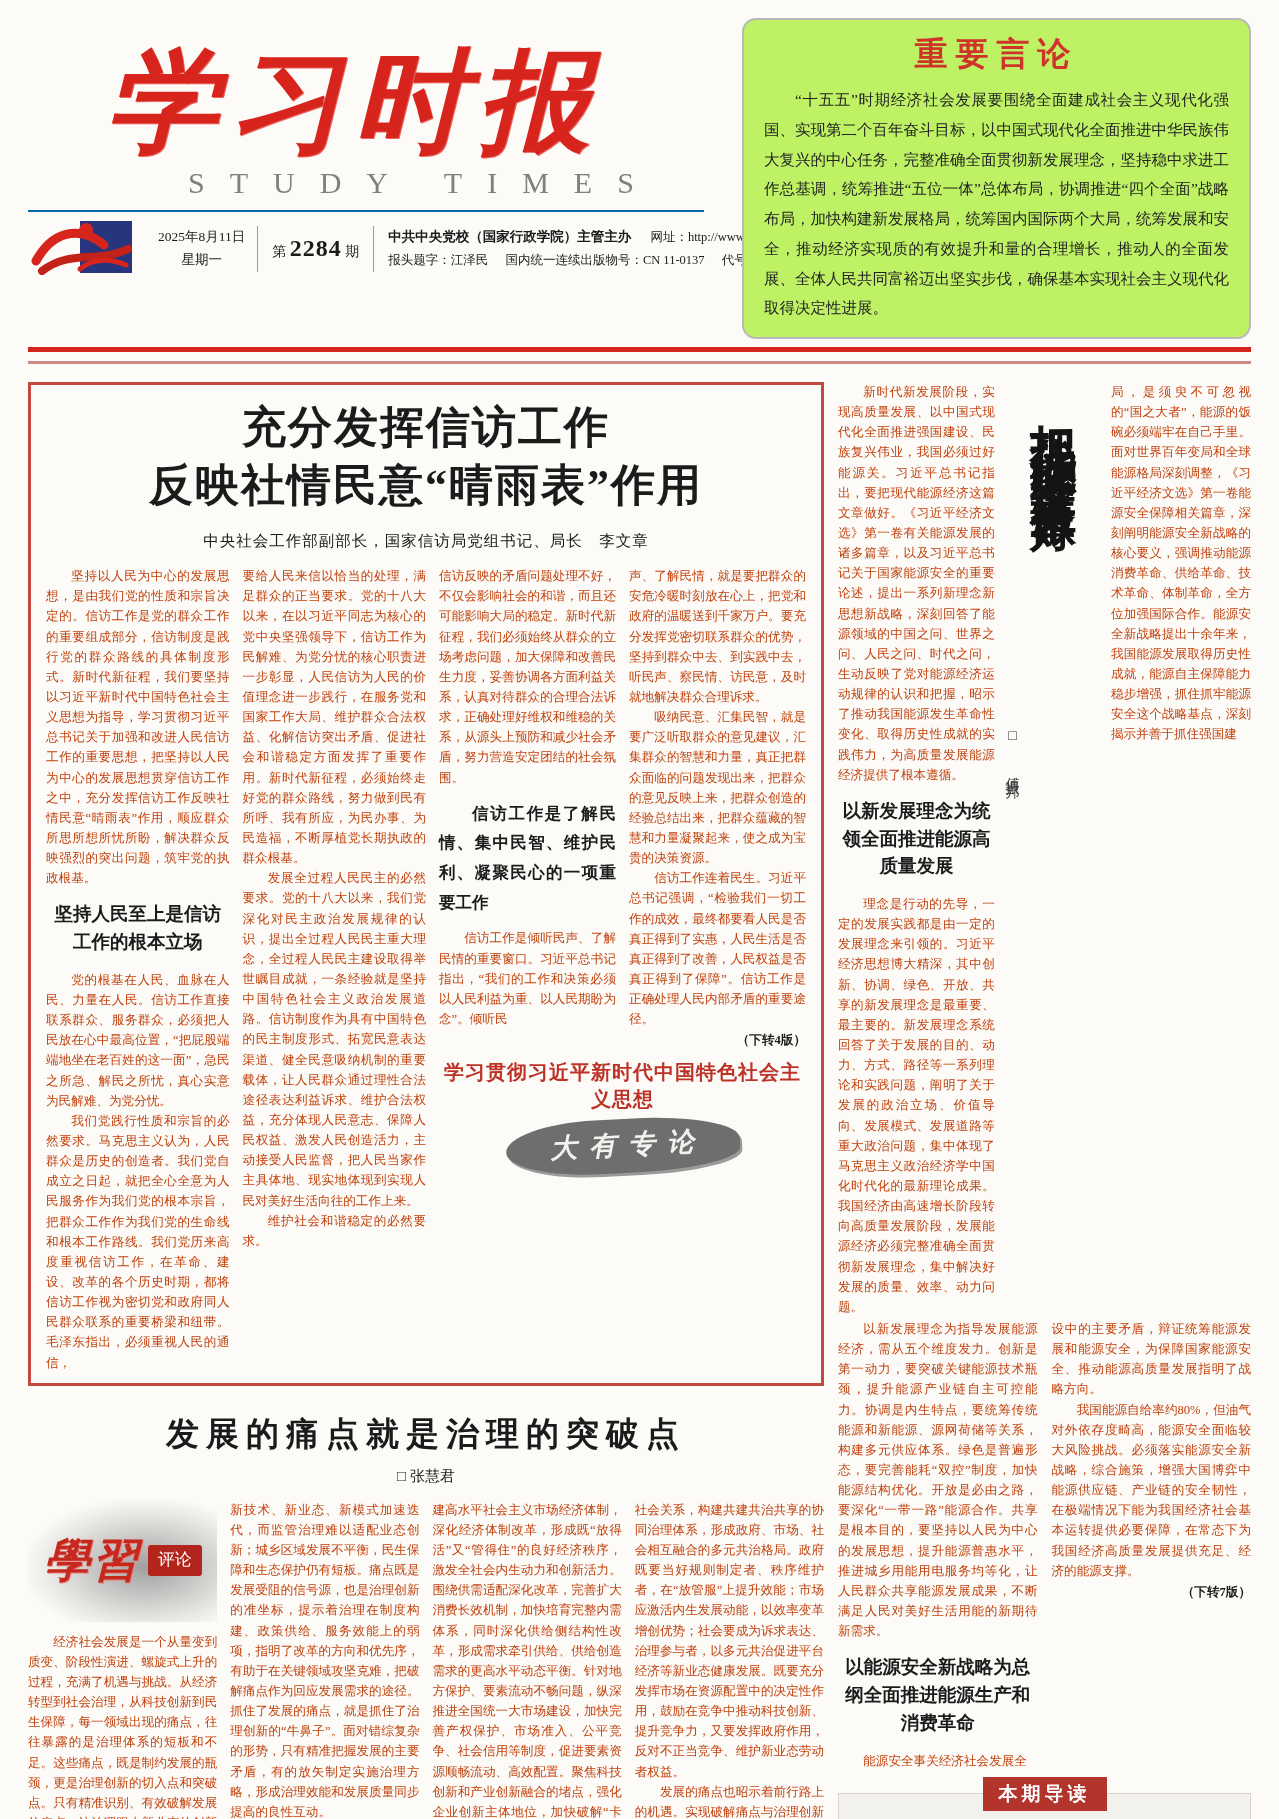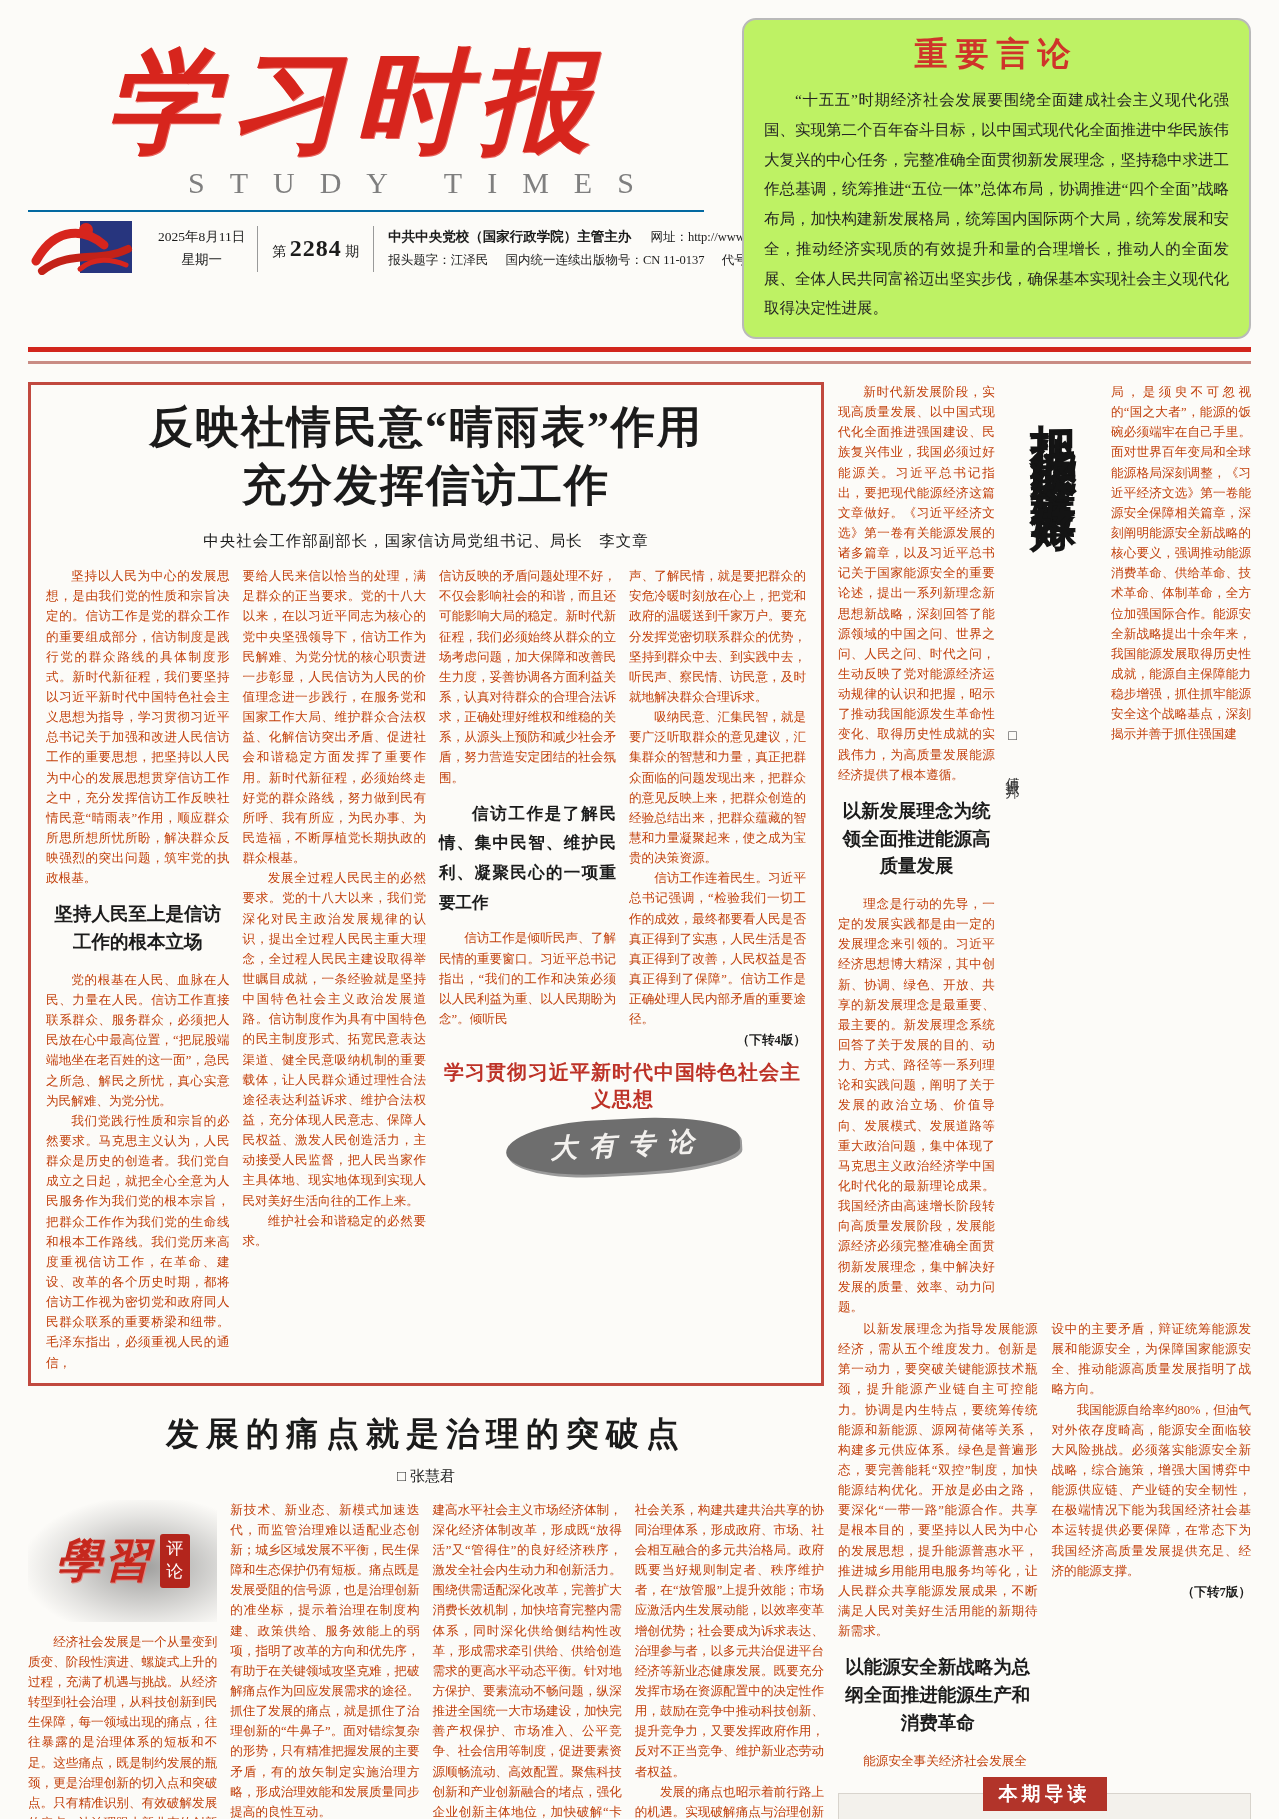--- a/index.html
+++ b/index.html
@@ -51,21 +51,21 @@
   .slogan { color:#bd3227; font-size:20px; font-weight:bold; letter-spacing:1px; }
   .stamp-row { text-align:center; margin:6px 0 4px; }
   .stamp { display:inline-block; background:#6e6e6e; color:#f3f1ee; font-size:27px; font-style:italic; font-weight:bold; letter-spacing:12px; padding:8px 34px 10px 44px; border-radius:46% 54% 52% 48% / 62% 55% 45% 58%; transform:rotate(-3deg); box-shadow:2px 3px 0 #9a9a9a; }
 
   
   .commentary { margin-top:26px; }
   .commentary-headline { text-align:center; font-size:33px; font-weight:bold; letter-spacing:7px; }
   .commentary-author { text-align:center; font-size:15px; margin:10px 0 14px; }
   .xlogo { height:122px; margin-bottom:10px; position:relative; background:radial-gradient(ellipse at 62% 55%, rgba(85,85,85,.55), rgba(130,130,130,.18) 55%, transparent 75%); display:flex; align-items:center; justify-content:center; gap:8px; }
   .xlogo-zh { font-size:46px; font-weight:bold; color:#c6281e; font-style:italic; letter-spacing:2px; text-shadow:1px 1px 0 #e2857f; }
-  .xlogo-seal { width:30px; background:#b3251c; color:#fff; font-size:17px; line-height:1.35; text-align:center; padding:4px 0; border-radius:3px; }
+  .xlogo-seal { width:54px; background:#b3251c; color:#fff; font-size:17px; line-height:1.35; text-align:center; padding:4px 0; border-radius:3px; }
 
   
   .energy-top { display:flex; gap:12px; }
   .ecolA { flex:1.12; min-width:0; }
   .ecolB { flex:1; min-width:0; display:flex; flex-direction:row; }
   .espacer { height:402px; flex:none; }
   .vstrip { width:92px; flex:none; position:relative; display:flex; justify-content:center; }
   .vtitle { writing-mode:vertical-rl; text-orientation:upright; font-size:46px; font-weight:bold; letter-spacing:7px; line-height:1.1; color:#141414; margin-top:6px; }
   .vauthor { writing-mode:vertical-rl; text-orientation:upright; position:absolute; left:-4px; top:37%; font-size:14px; color:#333; letter-spacing:4px; }
   .energy-bottom { display:flex; gap:14px; margin-top:2px; }
@@ -126,22 +126,22 @@
   </div>
 
   <div class="rule-thick"></div>
   <div class="rule-thin"></div>
 
   <div class="main-grid">
 
     <div>
       <div class="main-box">
         <div class="main-headline">
+          <div>充分发挥信访工作</div>
           <div>反映社情民意“晴雨表”作用</div>
-          <div>充分发挥信访工作</div>
         </div>
         <div class="main-byline">中央社会工作部副部长，国家信访局党组书记、局长　李文章</div>
         <div class="article-cols">
           <div class="acol">
               <div class="para">坚持以人民为中心的发展思想，是由我们党的性质和宗旨决定的。信访工作是党的群众工作的重要组成部分，信访制度是践行党的群众路线的具体制度形式。新时代新征程，我们要坚持以习近平新时代中国特色社会主义思想为指导，学习贯彻习近平总书记关于加强和改进人民信访工作的重要思想，把坚持以人民为中心的发展思想贯穿信访工作之中，充分发挥信访工作反映社情民意“晴雨表”作用，顺应群众所思所想所忧所盼，解决群众反映强烈的突出问题，筑牢党的执政根基。</div>
               <div class="col-subhead">坚持人民至上是信访工作的根本立场</div>
               <div class="para">党的根基在人民、血脉在人民、力量在人民。信访工作直接联系群众、服务群众，必须把人民放在心中最高位置，“把屁股端端地坐在老百姓的这一面”，急民之所急、解民之所忧，真心实意为民解难、为党分忧。</div>
               <div class="para">我们党践行性质和宗旨的必然要求。马克思主义认为，人民群众是历史的创造者。我们党自成立之日起，就把全心全意为人民服务作为我们党的根本宗旨，把群众工作作为我们党的生命线和根本工作路线。我们党历来高度重视信访工作，在革命、建设、改革的各个历史时期，都将信访工作视为密切党和政府同人民群众联系的重要桥梁和纽带。毛泽东指出，必须重视人民的通信，</div>
             </div>
           <div class="acol">

